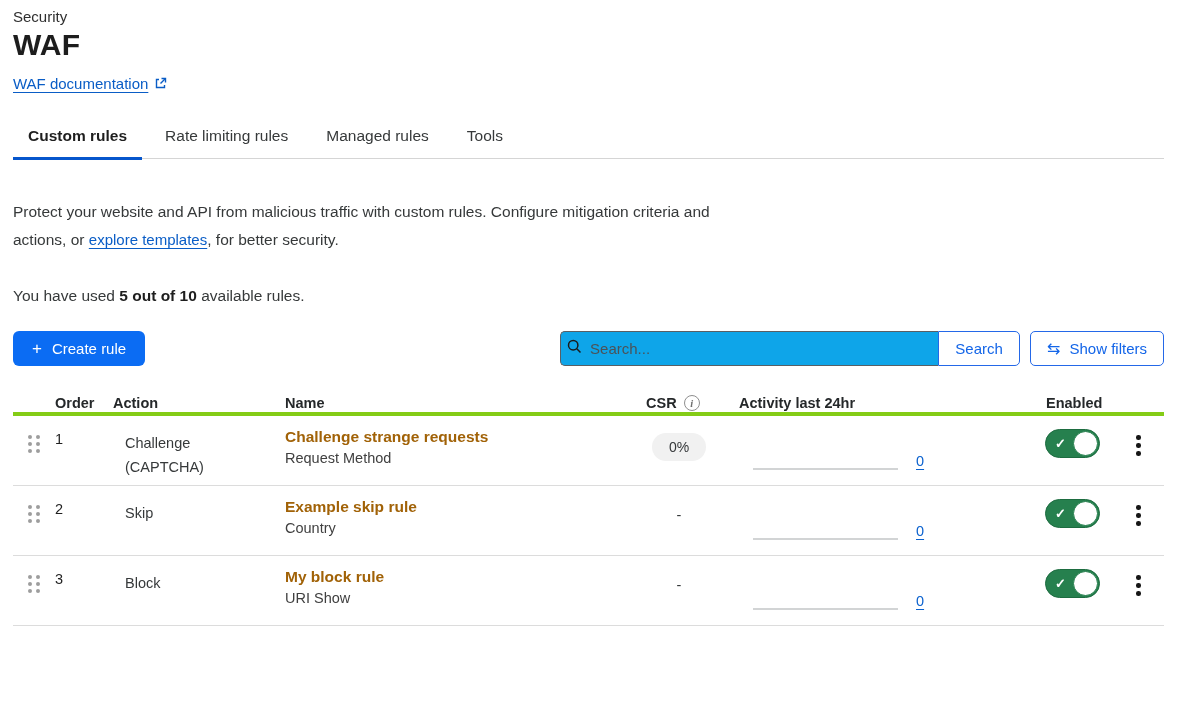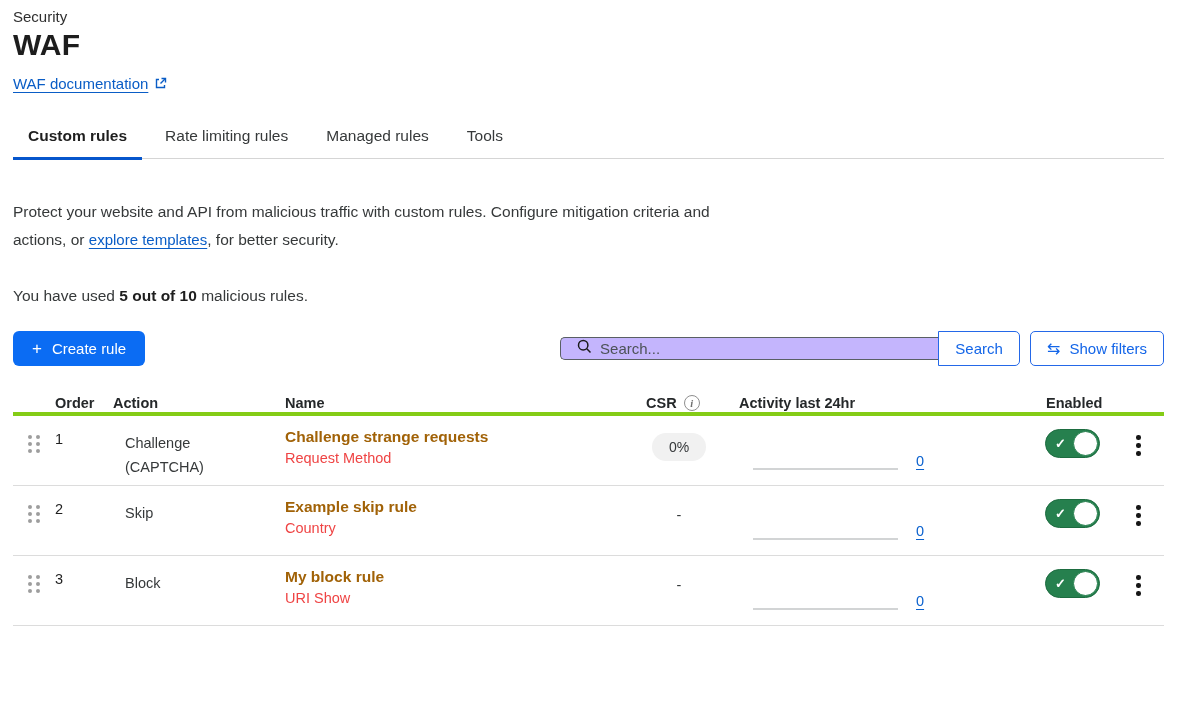--- a/index.html
+++ b/index.html
@@ -23,21 +23,21 @@
 
   .intro { margin-top:39px; font-size:15.5px; line-height:28px; max-width:745px; }
   .usage { margin-top:33px; font-size:15.5px; }
   .usage b { color:#1e1e1e; }
 
   
   .toolbar { margin-top:26px; display:flex; justify-content:space-between; align-items:center; }
   .create-btn { background:#0b6cf3; color:#fff; border:none; border-radius:6px; height:35px; padding:0 19px; font-size:15px; font-family:inherit; display:flex; align-items:center; gap:10px; cursor:pointer; }
   .create-btn .plus { font-size:17px; font-weight:400; }
   .search-area { display:flex; align-items:center; }
-  .search-box { display:flex; align-items:center; width:378px; height:23px; border:1px solid #595f64; border-right:none; border-radius:5px 0 0 5px; padding:0 16px; background:#c4b5fd; }
+  .search-box { display:flex; align-items:center; width:378px; height:35px; border:1px solid #595f64; border-right:none; border-radius:5px 0 0 5px; padding:0 6px; background:#0ea5e9; }
   .search-box input { border:none; outline:none; flex:1; font-size:15px; font-family:inherit; color:#36393a; margin-left:8px; background:transparent; }
   .search-box input::placeholder { color:#4c5257; }
   .search-btn { width:82px; height:35px; border:1px solid #2468e8; background:#fff; color:#1365e8; font-size:15px; font-family:inherit; border-radius:0 5px 5px 0; cursor:pointer; }
   .filters-btn { margin-left:10px; height:35px; border:1px solid #2468e8; background:#fff; color:#1365e8; font-size:15px; font-family:inherit; border-radius:5px; padding:0 16px; display:flex; align-items:center; gap:9px; cursor:pointer; }
   .filters-btn .swap { font-size:16px; }
 
   
   .table { margin-top:29px; }
   .grid { display:grid; grid-template-columns:42px 58px 172px 346px 96px 306px 80px 1fr; }
   .thead { padding-bottom:1px; border-bottom:4px solid #84cc16; align-items:end; }
@@ -49,21 +49,21 @@
 
   .row { height:70px; border-bottom:1px solid #dcdcdc; }
   .cell-handle { padding:19px 0 0 15px; }
   .drag-handle { display:grid; grid-template-columns:4px 4px; gap:3px 4px; cursor:grab; width:14px; }
   .drag-handle i { width:4px; height:4px; border-radius:50%; background:#9d9d9d; }
   .cell-order { padding-top:15px; font-size:14.5px; color:#1f1f1f; }
   .cell-action { padding-top:15px; font-size:14.5px; line-height:24px; }
   .cell-action span { display:inline-block; max-width:105px;margin-left:12px; }
   .cell-name { padding-top:12px; }
   a.rule-name { font-size:15.5px; font-weight:700; color:#a16207; text-decoration:none; cursor:pointer; display:inline-block; }
-  .rule-field { font-size:14.5px; color:#ef4444; margin-top:4px; }
+  .rule-field { font-size:14.5px; color:#404040; margin-top:4px; }
   .cell-csr { text-align:center; padding-top:17px; font-size:14.5px; }
   .csr-badge { display:inline-block; background:#f1f1f1; border-radius:14px; padding:6px 17px; font-size:14px; color:#35383a; }
   .row .cell-csr.plain { padding-top:21px; }
   .cell-activity { display:flex; align-items:flex-end; padding:0 0 15px 14px; }
   .sparkline { width:145px; border-bottom:2px solid #d2d4d5; margin-left:12px; }
   a.activity-link { color:#0b62cf; font-size:14.5px; text-decoration:underline; text-underline-offset:3px; margin-left:18px; margin-bottom:1px; line-height:15px; cursor:pointer; }
   .cell-enabled { padding:13px 0 0 12px; }
   .toggle { width:55px; height:29px; background:#26804e; border:1px solid #1d6c40; border-radius:15px; position:relative; display:flex; align-items:center; cursor:pointer; }
   .toggle .check { color:#fff; font-size:13px; margin-left:9px; font-weight:700; }
   .toggle .knob { position:absolute; right:1px; top:1px; width:25px; height:25px; background:#fff; border:1px solid #26804e; border-radius:50%; }
@@ -89,21 +89,21 @@
 
   <nav class="tabs">
     <div class="tab active">Custom rules</div>
     <div class="tab">Rate limiting rules</div>
     <div class="tab">Managed rules</div>
     <div class="tab">Tools</div>
   </nav>
 
   <p class="intro"><span>Protect your website and API from malicious traffic with custom rules. Configure mitigation criteria and actions, or </span><a class="text-link">explore templates</a><span>, for better security.</span></p>
 
-  <p class="usage"><span>You have used </span><b>5 out of 10</b><span> malicious rules.</span></p>
+  <p class="usage"><span>You have used </span><b>5 out of 10</b><span> available rules.</span></p>
 
   <div class="toolbar">
     <button class="create-btn">
       <span class="plus">+</span>
       <span>Create rule</span>
     </button>
     <div class="search-area">
       <div class="search-box">
         <span><svg width="15" height="15" viewBox="0 0 15 15" fill="none" stroke="#1b1b1b" stroke-width="1.5">
               <circle cx="6.2" cy="6.2" r="4.7"></circle>

